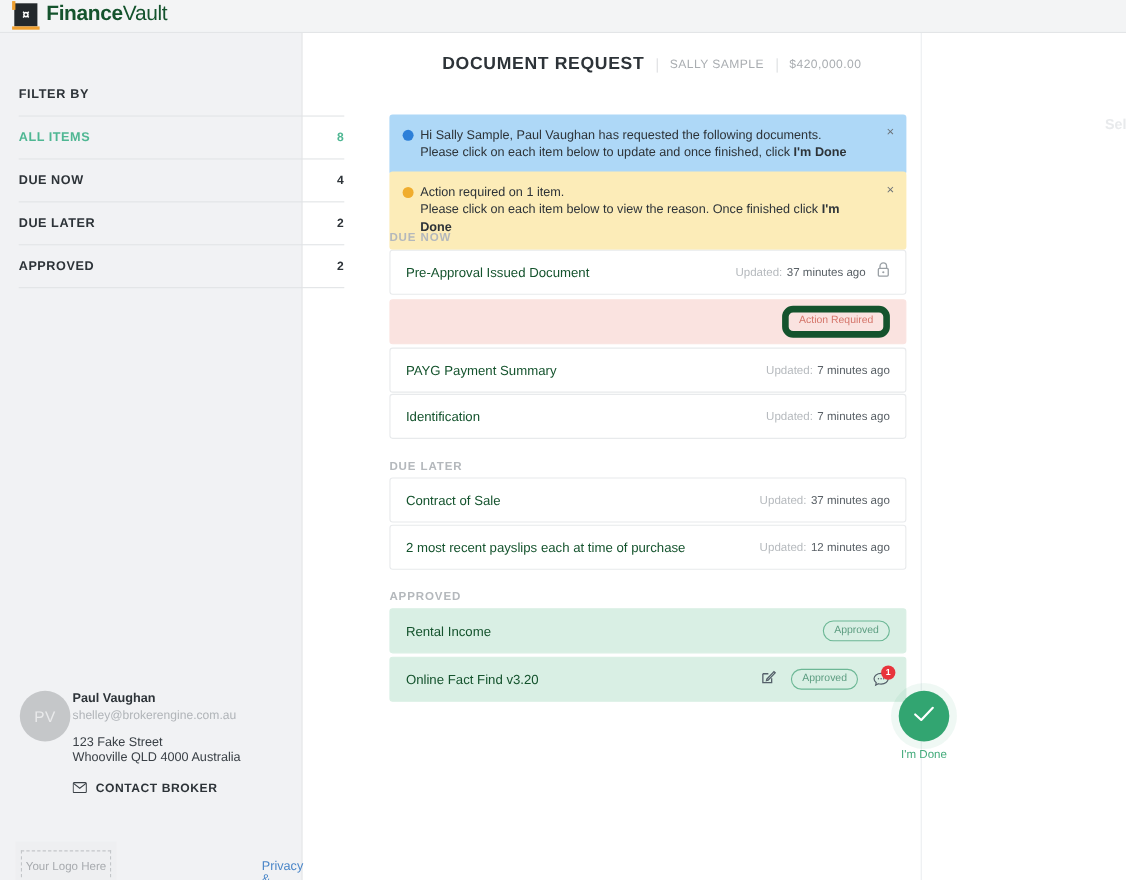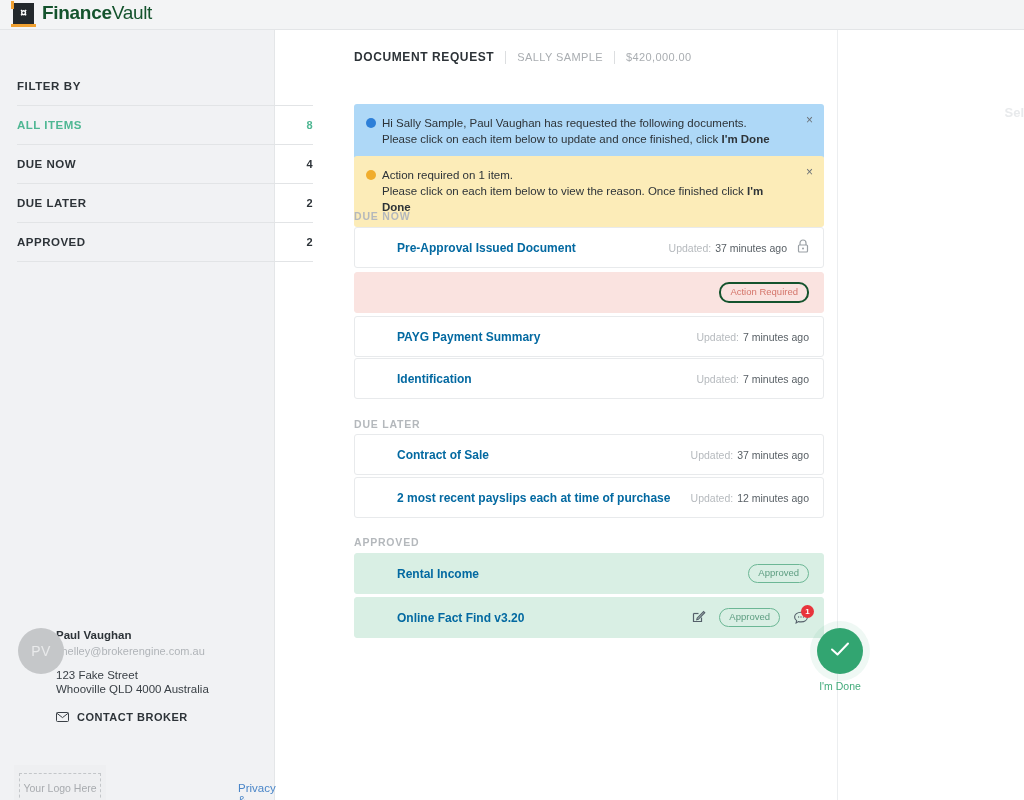--- a/index.html
+++ b/index.html
@@ -53,21 +53,21 @@
   .filter-row.active { color: #4fb793; }
   .filter-row .cnt { font-size: 11px; font-weight: 700; }
 
   
   .profile { position: absolute; left: 18px; top: 598px; width: 300px; }
   .avatar {
     position: absolute; left: 0; top: 0; width: 46px; height: 46px; border-radius: 50%;
     background: #c5c7c9; color: #e9eaeb; font-size: 14px;
     display: flex; align-items: center; justify-content: center; letter-spacing: .5px;
   }
-  .pinfo { margin-left: 38px; }
+  .pinfo { margin-left: 48px; }
   .pname { font-size: 11.5px; font-weight: 700; color: #2d3338; line-height: 15px; }
   .pmail { font-size: 11px; color: #b0b4b8; line-height: 16px; }
   .paddr { margin-top: 9px; font-size: 11.5px; color: #3a4046; line-height: 14px; }
   .contact { margin-top: 12px; display: flex; align-items: center; gap: 8px; cursor: pointer; }
   .contact .lbl { font-size: 11px; font-weight: 700; letter-spacing: 0.5px; color: #2d3338; }
   .logo-ph {
     position: absolute; left: 14px; top: 735px; width: 92px; height: 46px;
     background: #eeeff1; display: flex; align-items: center; justify-content: center;
   }
   .logo-ph .inner {
@@ -82,21 +82,21 @@
 
   
   .main { position: absolute; left: 332px; top: 30px; width: 506px; height: 770px; background:#fff;
           border-right: 1px solid #eceef0; }
   .rightpane { position: absolute; left: 839px; top: 30px; width: 185px; height: 770px; background:#fff; }
   .rightpane .ghost {
     position: absolute; right: 0px; top: 75px; font-size: 13px; font-weight: 700; color: #e8eaec;
   }
 
   .doc-head { position: absolute; left: 22px; top: 20px; display: flex; align-items: center; }
-  .doc-head .t { font-size: 12px; font-weight: 700; letter-spacing: .6px; color: #2d3338; }
+  .doc-head .t { font-size: 16px; font-weight: 700; letter-spacing: .6px; color: #2d3338; margin-left: 48px; }
   .doc-head .sep { width:1px; height:13px; background:#dcdee0; margin: 0 11px; }
   .doc-head .sub { font-size: 11px; letter-spacing: .4px; color: #a9adb1; }
 
   .alert {
     position: absolute; left: 22px; width: 470px; border-radius: 3px;
     padding: 11px 30px 12px 28px;
   }
   .alert .ico { position: absolute; left: 12px; top: 14px; width: 10px; height: 10px; border-radius: 50%; }
   .alert .x {
     position: absolute; right: 11px; top: 10px; font-size: 12px; color: #6b7177; cursor: pointer;
@@ -113,31 +113,31 @@
   .section-label {
     position: absolute; left: 22px; font-size: 10.5px; font-weight: 700;
     letter-spacing: .8px; color: #b4b8bc;
   }
 
   .item {
     position: absolute; left: 22px; width: 470px; height: 41px; border-radius: 3px;
     background: #ffffff; border: 1px solid #e8eaec;
     display: flex; align-items: center; padding: 0 14px; cursor: pointer;
   }
-  .item .name { font-size: 12px; font-weight: 700; color: #0369a1; margin-left: 28px; }
+  .item .name { font-size: 12px; font-weight: 400; color: #14532d; }
   .item .right { margin-left: auto; display: flex; align-items: center; gap: 10px; }
   .item .upd { font-size: 10.5px; color: #b6babe; }
   .item .upd i { font-style: normal; color: #596066; margin-left: 4px; }
   .item.alert-row { background: #fae3e0; border-color: #fae3e0; }
   .item.ok-row { background: #d9efe4; border-color: #d9efe4; }
 
   .pill {
     border-radius: 10px; padding: 3px 9px 4px; font-size: 9.5px; line-height: 10px;
   }
-  .pill.req { border: 2px solid #14532d; color: #d4756a; }
+  .pill.req { border: 6px solid #14532d; color: #d4756a; }
   .pill.apr { border: 1px solid #6cb795; color: #5d9d81; }
 
   .badge-dot {
     position: absolute; right: -5px; top: -5px; width: 13px; height: 13px; border-radius: 50%;
     background: #e8343c; color: #fff; font-size: 8px; font-weight: 700;
     display: flex; align-items: center; justify-content: center;
   }
 
   
   .fab-wrap { position: absolute; left: 815px; top: 628px; width: 50px; text-align: center; }

